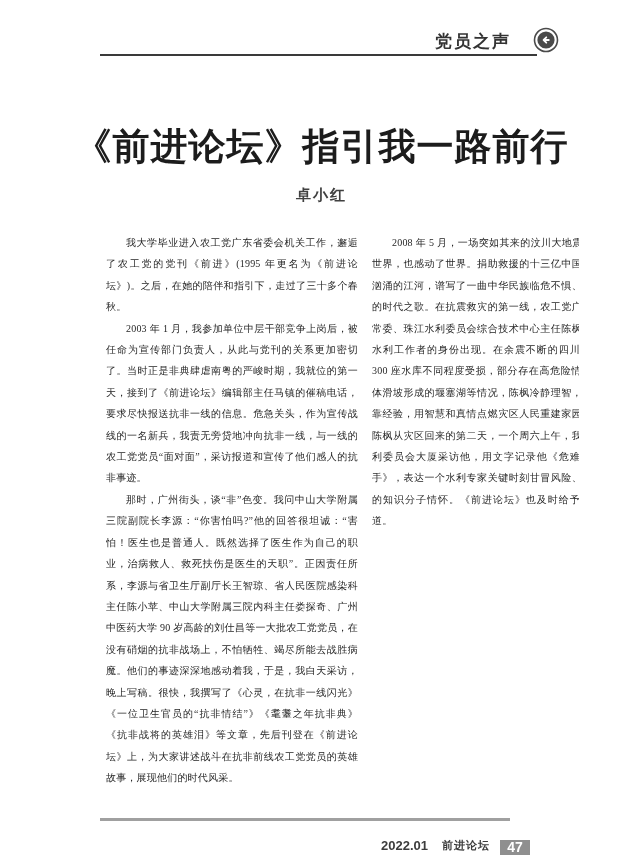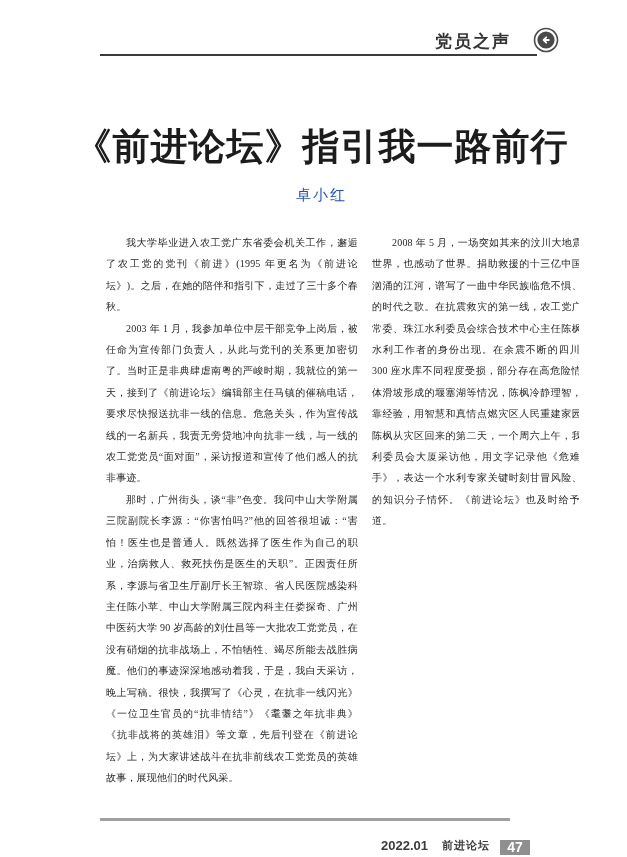--- a/index.html
+++ b/index.html
@@ -63,22 +63,22 @@
   .article-title {
     margin: 0;
     font-size: 37px;
     font-weight: bold;
     color: #1c1c1c;
     letter-spacing: 1px;
   }
   .article-author {
     margin: 14px 0 0 0;
     font-size: 15px;
-    font-weight: normal;
-    color: #1d4ed8;
+    font-weight: bold;
+    color: #404040;
     letter-spacing: 2px;
   }
 
   
   .article-body {
     position: absolute;
     top: 232px;
     left: 58px;
     width: 518px;
     height: 592px;

